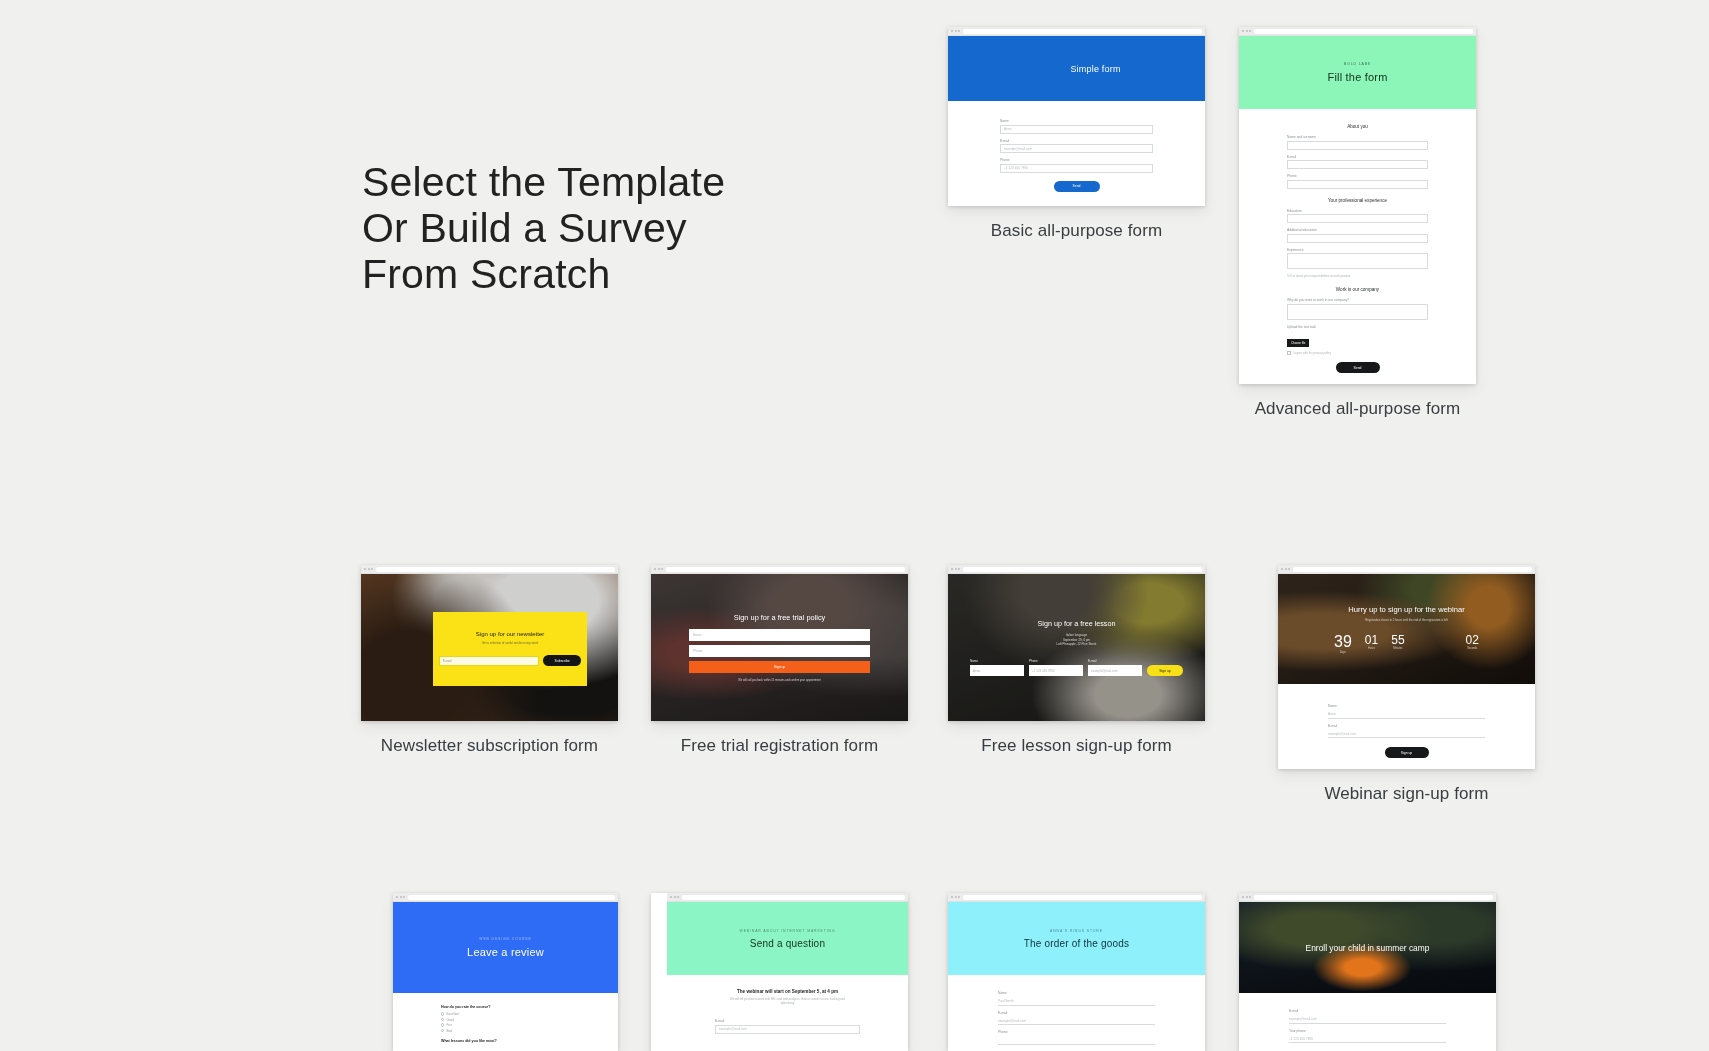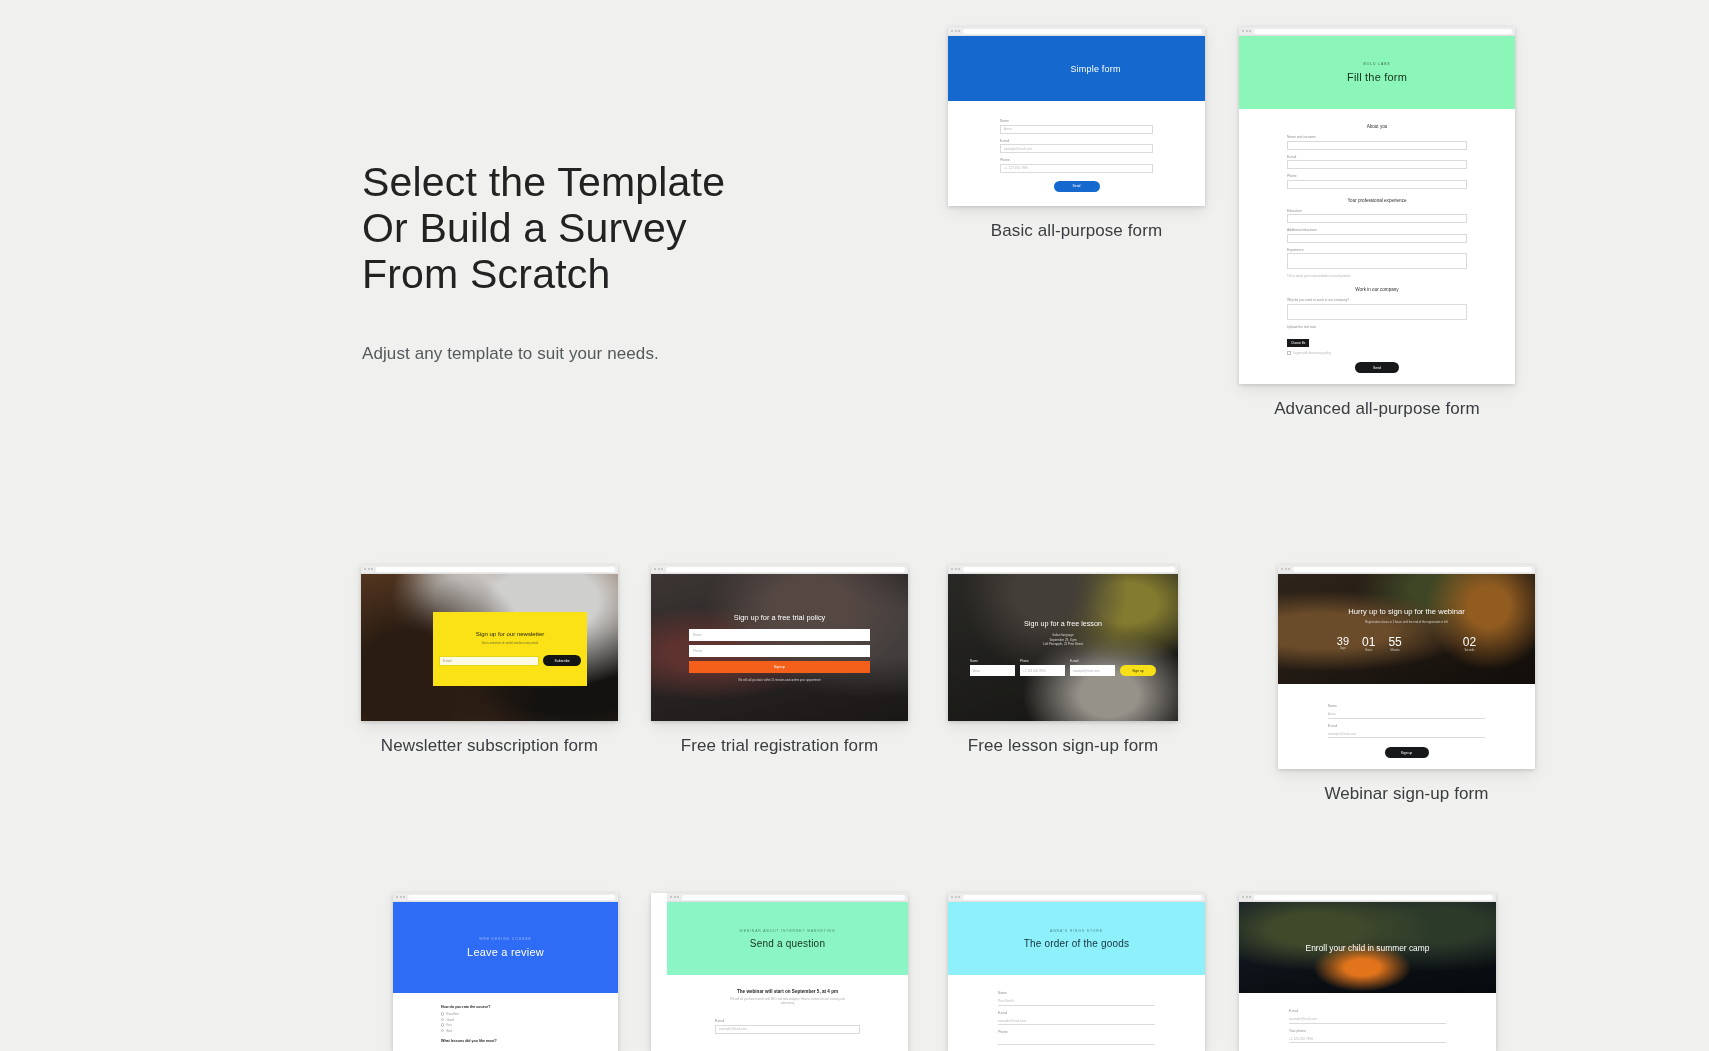--- a/index.html
+++ b/index.html
@@ -63,21 +63,20 @@
 </style>
 </head>
 <body>
 
 <div class="page">
 
   <div class="intro">
     <h1 class="intro-title">Select the Template
 Or Build a Survey
 From Scratch</h1>
-    <p class="intro-sub">Adjust any template to suit your needs.</p>
   </div>
 
   <div class="grid">
 
     <div class="card" style="left:948px; top:27px; width:257px;">
       <div class="frame">
         <div class="chrome">
           <div class="dots">
               <div class="dot"></div>
               <div class="dot"></div>
@@ -100,21 +99,21 @@
           <div class="fld">
             <div class="fld-label">Phone</div>
             <div class="fld-box">+1 123 456 7890</div>
           </div>
           <div class="btn-pill" style="width:46px; height:11px; background:#1569ce; margin:8px auto 0;">Send</div>
         </div>
       </div>
       <div class="card-caption">Basic all-purpose form</div>
     </div>
 
-    <div class="card" style="left:1239px; top:27px; width:276px;">
+    <div class="card" style="left:1239px; top:27px; width:237px;">
       <div class="frame">
         <div class="chrome">
           <div class="dots">
               <div class="dot"></div>
               <div class="dot"></div>
               <div class="dot"></div>
             </div>
           <div class="urlbar"></div>
         </div>
         <div class="hero" style="height:73px; background:#8cf5b8;">
@@ -220,21 +219,21 @@
               <div style="background:#fff; height:12px; font-size:3.2px; color:#aeb2b5; display:flex; align-items:center; padding:0 4px;">Phone</div>
               <div style="background:#f4601a; height:12px; color:#fff; font-size:3.4px; display:flex; align-items:center; justify-content:center; margin-top:4px;">Sign up</div>
             </div>
             <div style="font-size:2.7px; color:#d3d5d6; margin-top:6px; text-align:center;">We will call you back within 15 minutes and confirm your appointment</div>
           </div>
         </div>
       </div>
       <div class="card-caption">Free trial registration form</div>
     </div>
 
-    <div class="card" style="left:948px; top:565px; width:230px;">
+    <div class="card" style="left:948px; top:565px; width:257px;">
       <div class="frame">
         <div class="chrome">
           <div class="dots">
               <div class="dot"></div>
               <div class="dot"></div>
               <div class="dot"></div>
             </div>
           <div class="urlbar"></div>
         </div>
         <div class="photo" style="height:147px; background:
@@ -285,21 +284,21 @@
              radial-gradient(ellipse at 18% 52%, #8a6236 0 22%, transparent 50%),
              radial-gradient(circle at 82% 30%, #c0792a 0 9%, transparent 28%),
              radial-gradient(ellipse at 62% 14%, #4f5b30 0 12%, transparent 36%),
              linear-gradient(155deg,#3a2d22,#241c15 58%,#120e0b);">
           <div class="photo-overlay" style="background:rgba(14,11,9,.26);"></div>
           <div style="position:absolute; inset:0; display:flex; flex-direction:column; align-items:center; justify-content:center;">
             <div style="font-size:7.6px; color:#fff;">Hurry up to sign up for the webinar</div>
             <div style="font-size:2.8px; color:#d6d3cf; margin-top:4px; text-align:center; width:60%;">Registration closes in 2 hours until the end of the registration is left</div>
             <div style="display:flex; gap:13px; margin-top:11px;">
               <div style="text-align:center;">
-                <div style="font-size:11px; color:#fff;">39</div>
+                <div style="font-size:16px; color:#fff;">39</div>
                 <div style="font-size:2.6px; color:#cfccc8;">Days</div>
               </div>
               <div style="text-align:center;">
                 <div style="font-size:12px; color:#fff;">01</div>
                 <div style="font-size:2.6px; color:#cfccc8;">Hours</div>
               </div>
               <div style="text-align:center;">
                 <div style="font-size:12px; color:#fff;">55</div>
                 <div style="font-size:2.6px; color:#cfccc8;">Minutes</div>
               </div>

